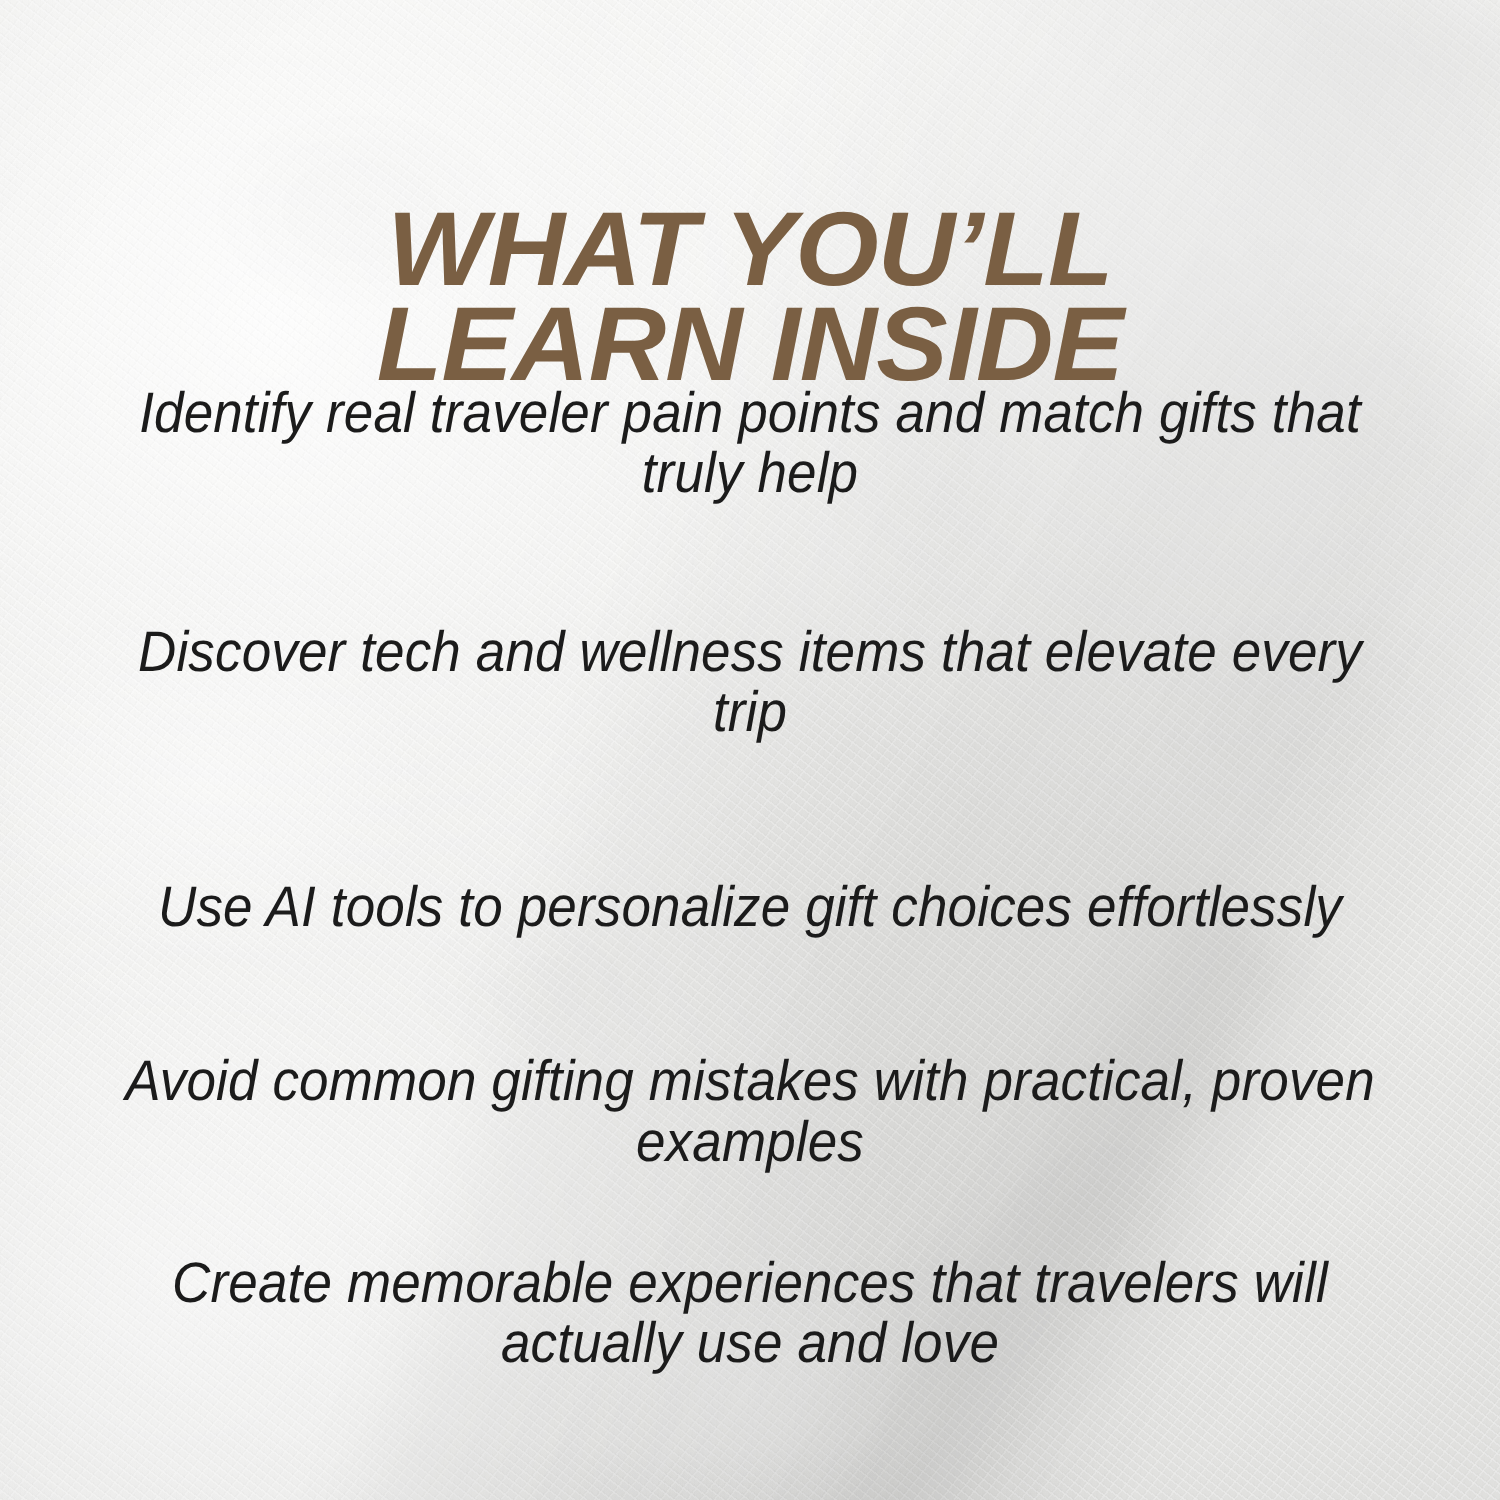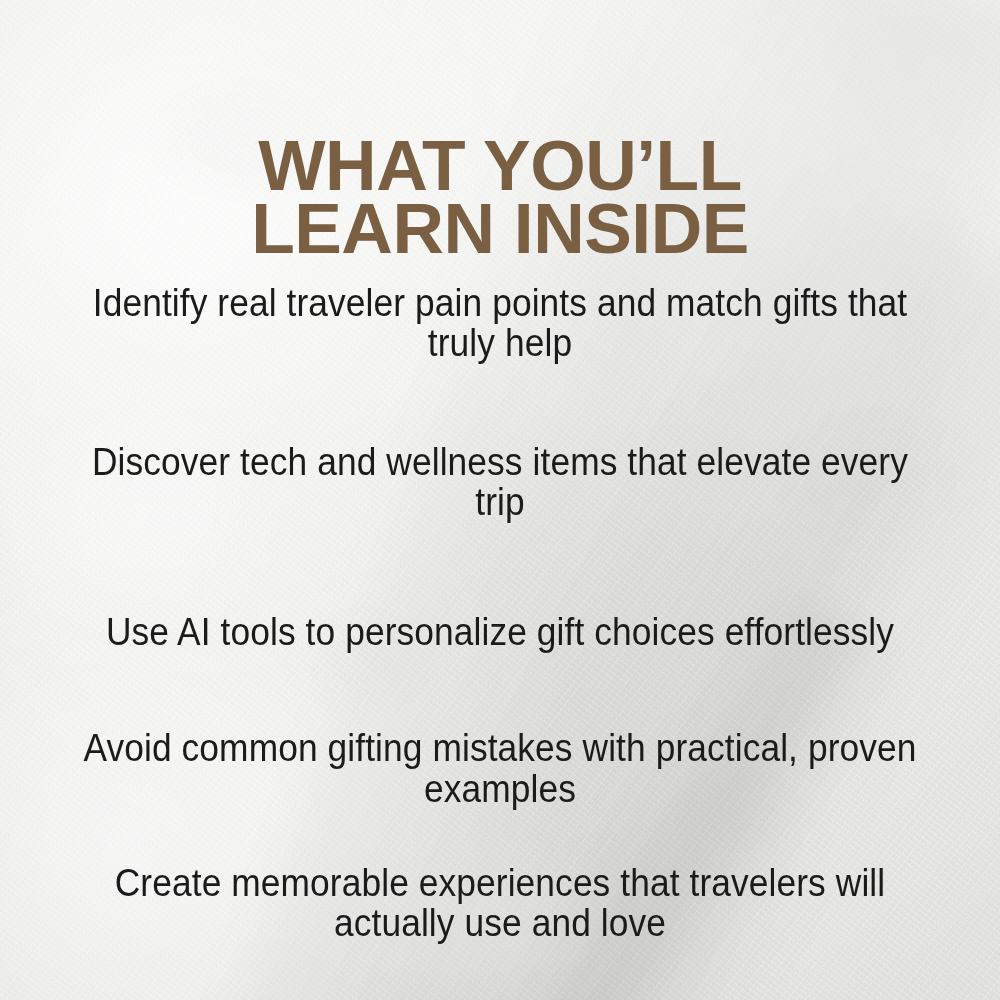--- a/index.html
+++ b/index.html
@@ -9,20 +9,21 @@
     background: #ffffff;
   }
 
   .canvas {
     position: relative;
     width: 1000px;
     height: 1000px;
     overflow: hidden;
     background-color: #ebebe9;
     font-family: "Liberation Sans", sans-serif;
+    font-style: italic;
     -webkit-font-smoothing: antialiased;
   }
 
   
   .tex-base {
     position: absolute;
     inset: 0;
     background:
       radial-gradient(circle at 18% 22%, rgba(255,255,255,0.85) 0%, rgba(255,255,255,0) 42%),
       radial-gradient(circle at 82% 12%, rgba(255,255,255,0.62) 0%, rgba(255,255,255,0) 38%),
@@ -149,21 +150,21 @@
     transform: scaleX(1.02);
   }
 
   .headline .hl-line {
     display: block;
     white-space: nowrap;
   }
 
   .benefits {
     position: absolute;
-    top: 283px;
+    top: 256px;
     left: 50px;
     width: 900px;
   }
 
   .benefit {
     text-align: center;
     color: #1b1b1b;
     font-family: "Liberation Sans Narrow", "Liberation Sans", sans-serif;
     font-weight: 400;
     font-size: 38px;

